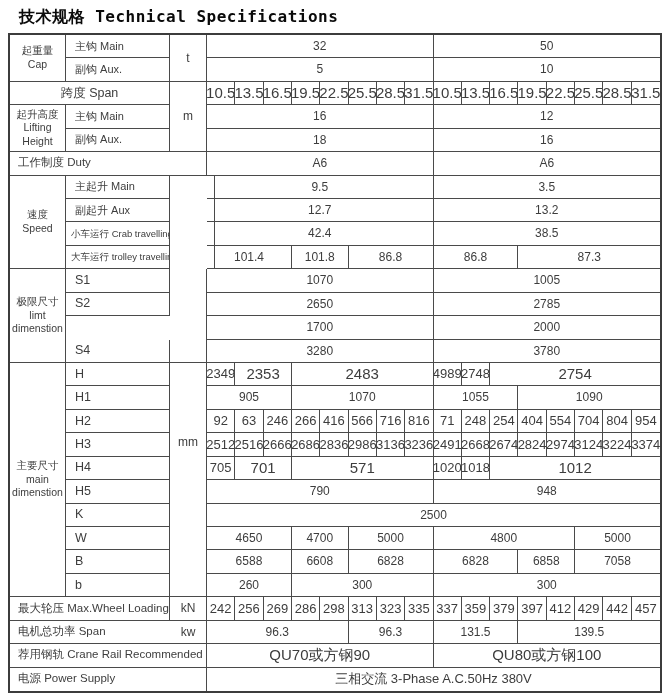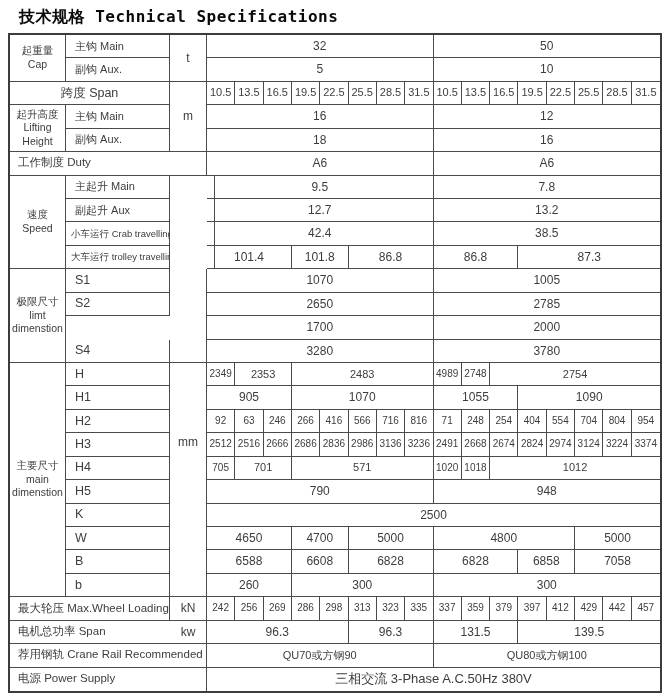--- a/index.html
+++ b/index.html
@@ -28,22 +28,22 @@
   .nr{border-right:none;}
   .g{font-size:10.5px;line-height:1.3;}
   .cl{font-size:12.5px;}
   .sl{justify-content:flex-start;text-align:left;padding-left:8px;font-size:11.5px;white-space:nowrap;}
   .s{justify-content:flex-start;text-align:left;padding-left:9px;font-size:11px;white-space:nowrap;}
   .xs{font-size:9.5px;padding-left:5px;}
   .lg{font-size:12.5px;}
   .u{font-size:12px;}
   .usm{font-size:10.5px;}
   .mmu{align-items:flex-start;padding-top:72px;}
-  .sm{font-size:11px;}
-  .xs2{font-size:10px;}
+  .sm{font-size:15px;}
+  .xs2{font-size:13px;}
   .ps{font-size:13px;}
 </style>
 </head>
 <body>
 
 <div class="title">技术规格 Technical Specifications</div>
 
 <div id="grid">
     <div class="cell g" style="grid-area: 1 / 1 / span 2 / span 1;">起重量
 Cap</div>
@@ -85,21 +85,21 @@
     <div class="cell d" style="grid-area: 6 / 4 / span 1 / span 8;">A6</div>
     <div class="cell d er" style="grid-area: 6 / 12 / span 1 / span 8;">A6</div>
     <div class="cell g" style="grid-area: 7 / 1 / span 4 / span 1;">速度
 Speed</div>
     <div class="cell s" style="grid-area: 7 / 2 / span 1 / span 1;">主起升  Main</div>
     <div class="cell s" style="grid-area: 8 / 2 / span 1 / span 1;">副起升  Aux</div>
     <div class="cell s xs" style="grid-area: 9 / 2 / span 1 / span 1;">小车运行 Crab travelling</div>
     <div class="cell s xs" style="grid-area: 10 / 2 / span 1 / span 1;">大车运行 trolley travelling</div>
     <div class="cell u usm" style="grid-area: 7 / 3 / span 4 / span 1; margin-left: 44px;">m/min</div>
     <div class="cell d" style="grid-area: 7 / 4 / span 1 / span 8;">9.5</div>
-    <div class="cell d er" style="grid-area: 7 / 12 / span 1 / span 8;">7.8</div>
+    <div class="cell d er" style="grid-area: 7 / 12 / span 1 / span 8;">3.5</div>
     <div class="cell d" style="grid-area: 8 / 4 / span 1 / span 8;">12.7</div>
     <div class="cell d er" style="grid-area: 8 / 12 / span 1 / span 8;">13.2</div>
     <div class="cell d" style="grid-area: 9 / 4 / span 1 / span 8;">42.4</div>
     <div class="cell d er" style="grid-area: 9 / 12 / span 1 / span 8;">38.5</div>
     <div class="cell d" style="grid-area: 10 / 4 / span 1 / span 3;">101.4</div>
     <div class="cell d" style="grid-area: 10 / 7 / span 1 / span 2;">101.8</div>
     <div class="cell d" style="grid-area: 10 / 9 / span 1 / span 3;">86.8</div>
     <div class="cell d" style="grid-area: 10 / 12 / span 1 / span 3;">86.8</div>
     <div class="cell d er" style="grid-area: 10 / 15 / span 1 / span 5;">87.3</div>
     <div class="cell g" style="grid-area: 11 / 1 / span 4 / span 1;">极限尺寸

